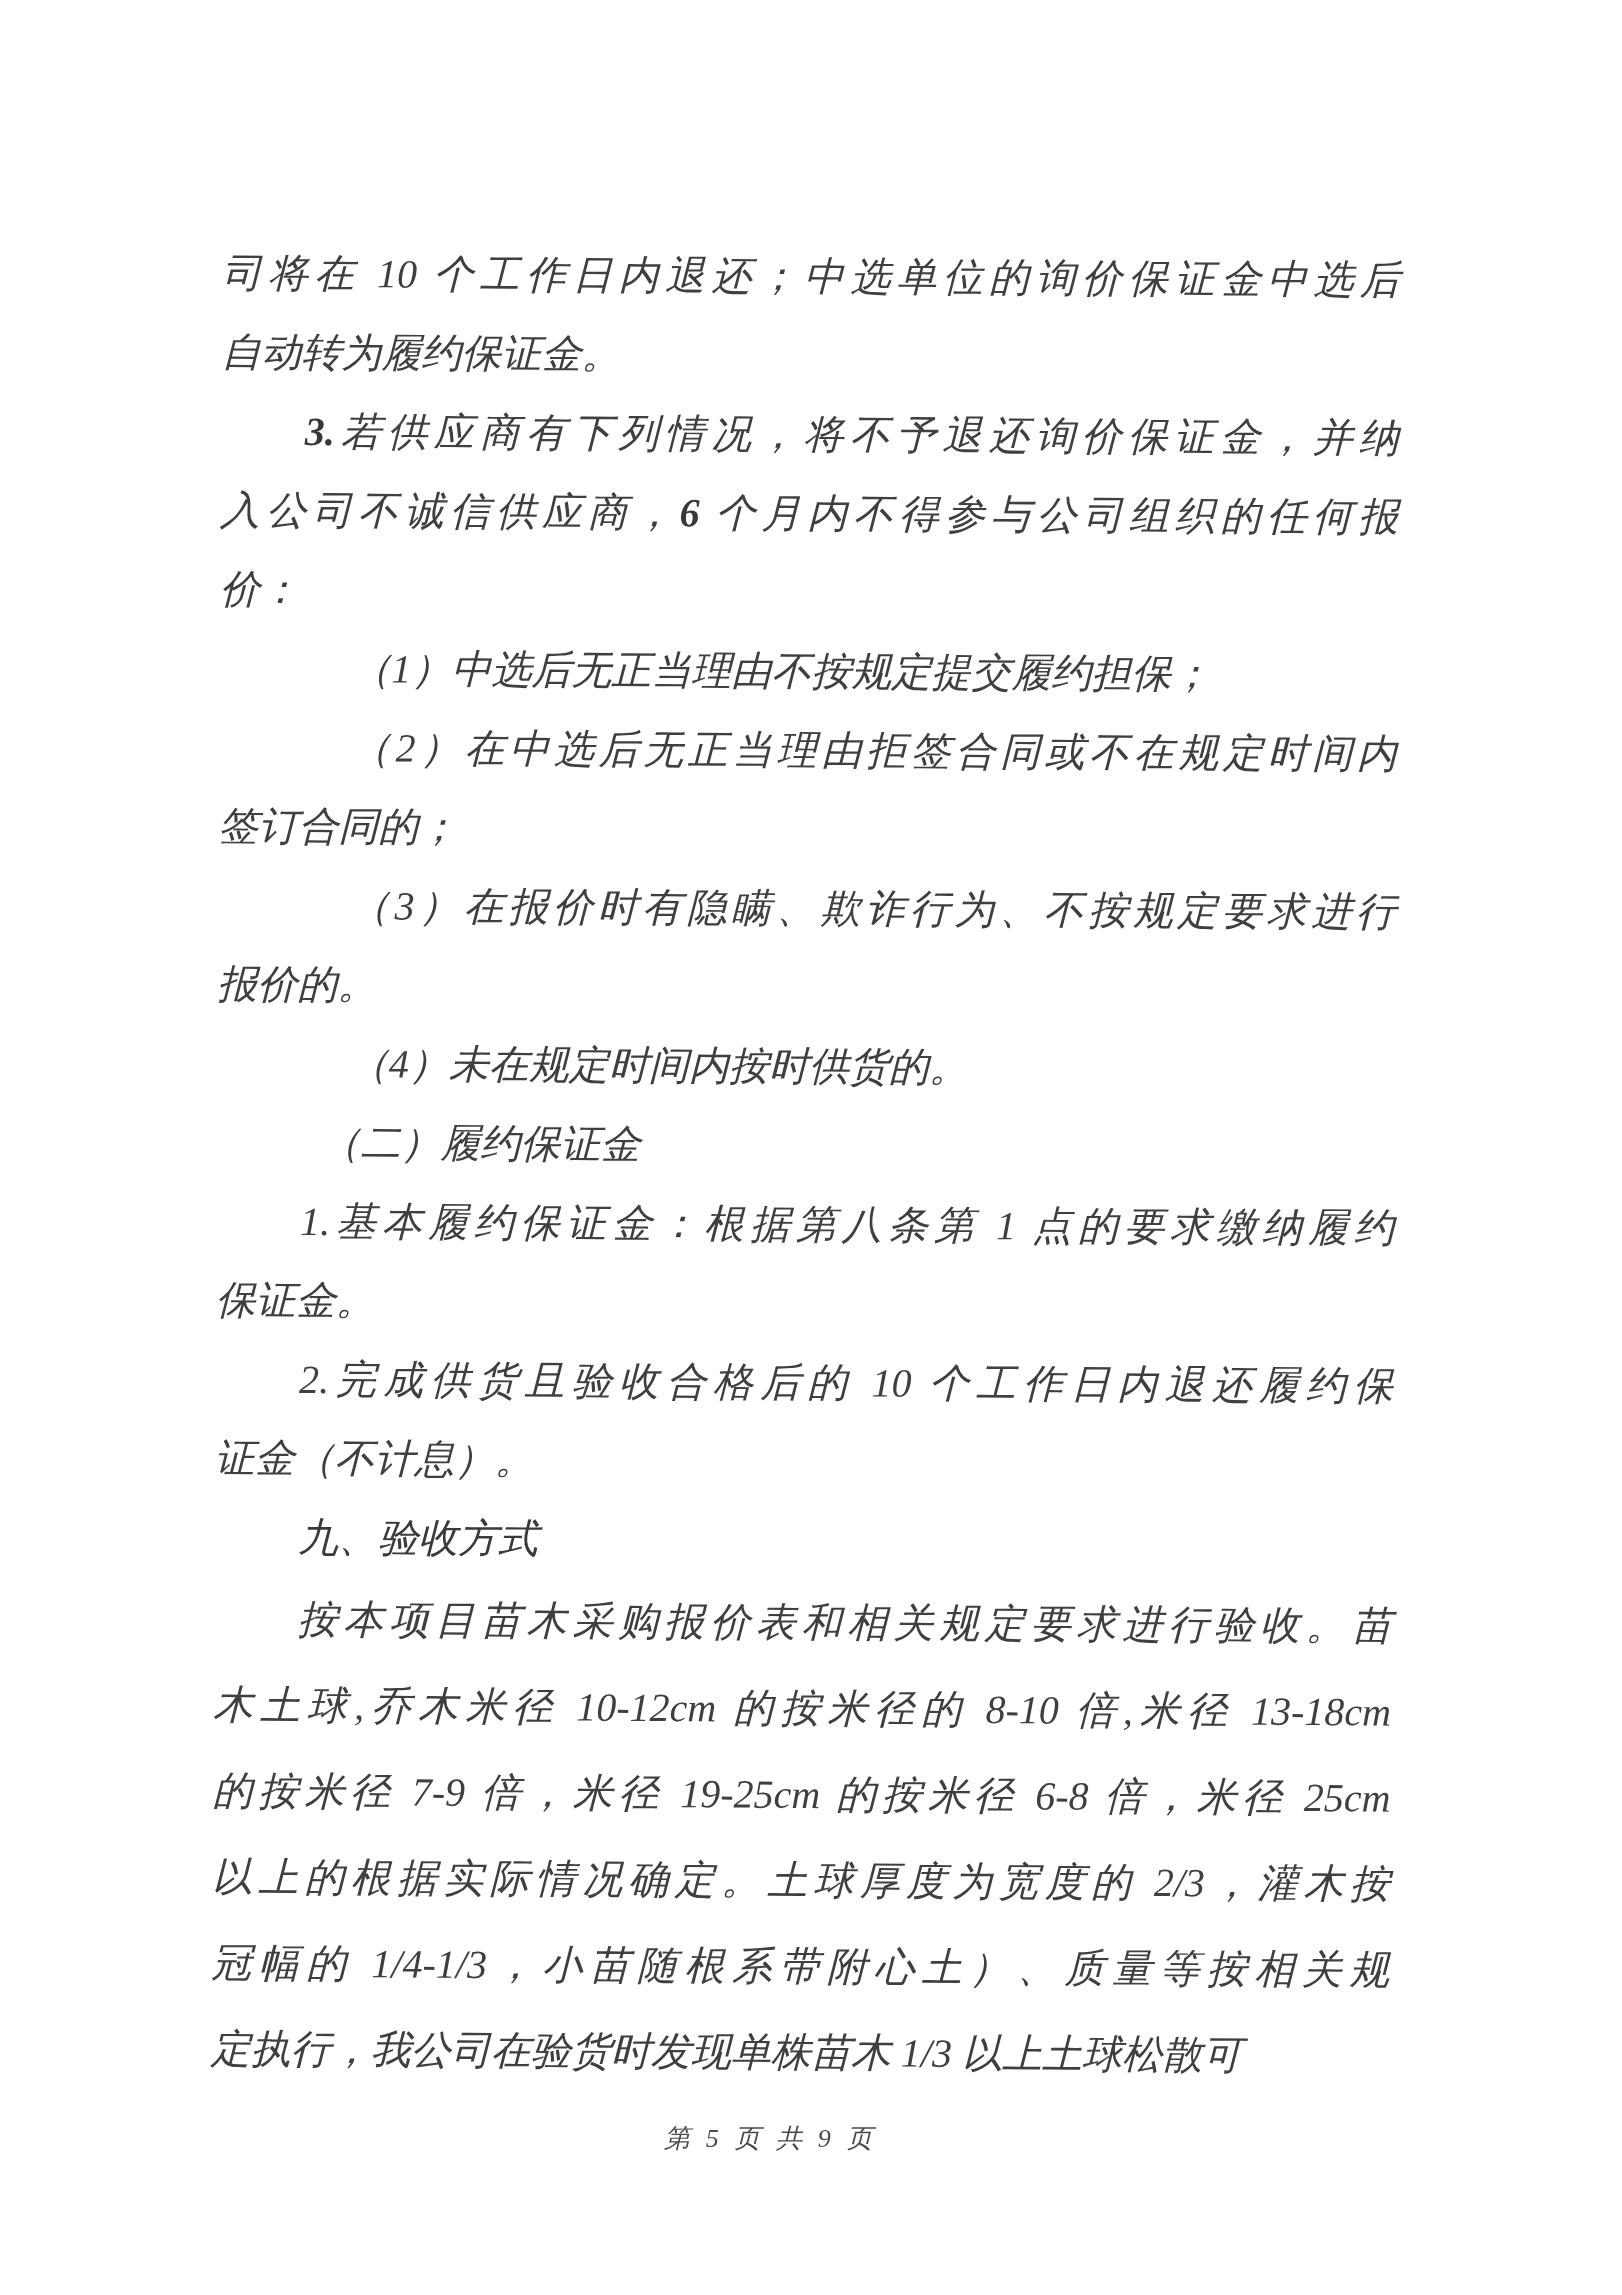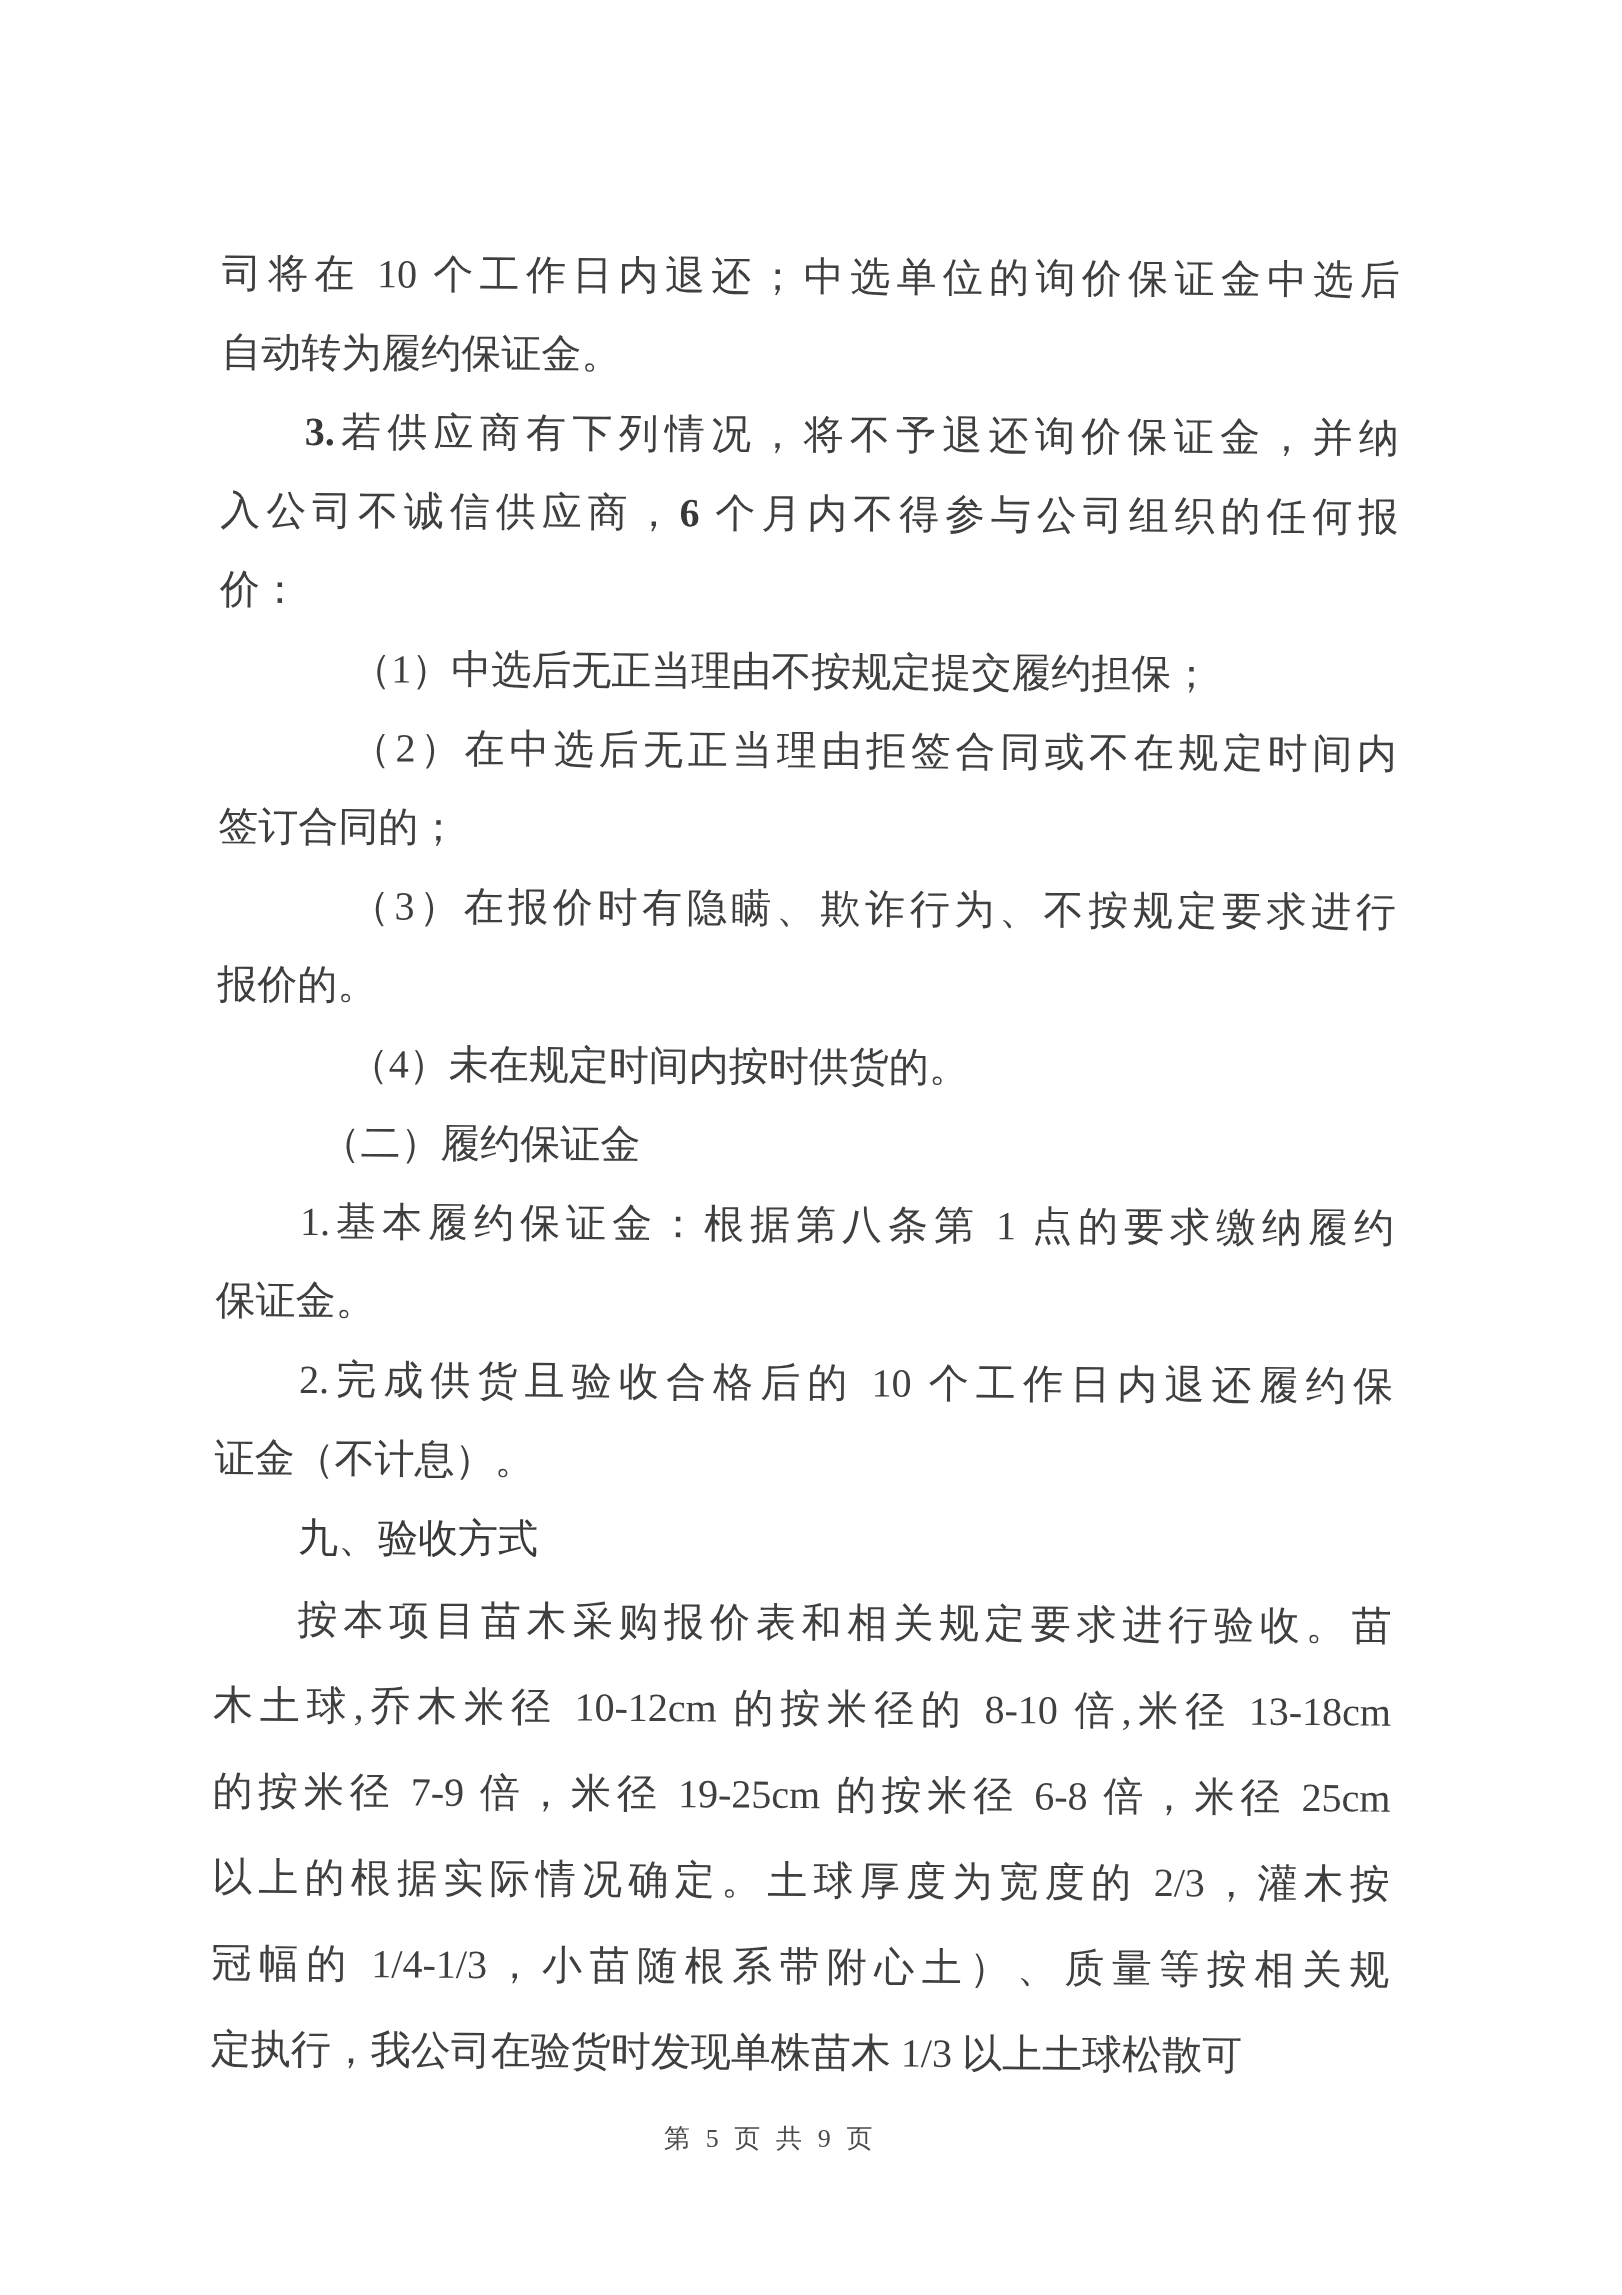--- a/index.html
+++ b/index.html
@@ -2,21 +2,21 @@
 <html lang="zh" style="font-size:10.5px"><head>
 <meta charset="utf-8">
 <style>
   html,body{margin:0;padding:0;}
   body{
     width:1623px;height:2295px;position:relative;
     background:#ffffff;overflow:hidden;
     font-family:"Liberation Serif","DejaVu Serif",serif;
     color:#3f3f3f;
   }
-  .page{position:absolute;inset:0;overflow:hidden;}
+  .page{position:absolute;inset:0;overflow:hidden;font-style:italic;}
   .content{
     position:absolute;top:237px;left:222px;width:1178px;
     transform:rotate(0.35deg);transform-origin:50% 0;
   }
   p.line{
     margin:0;font-size:40px;height:79px;line-height:79px;
     font-weight:400;white-space:nowrap;
   }
   
   p.line.j{

